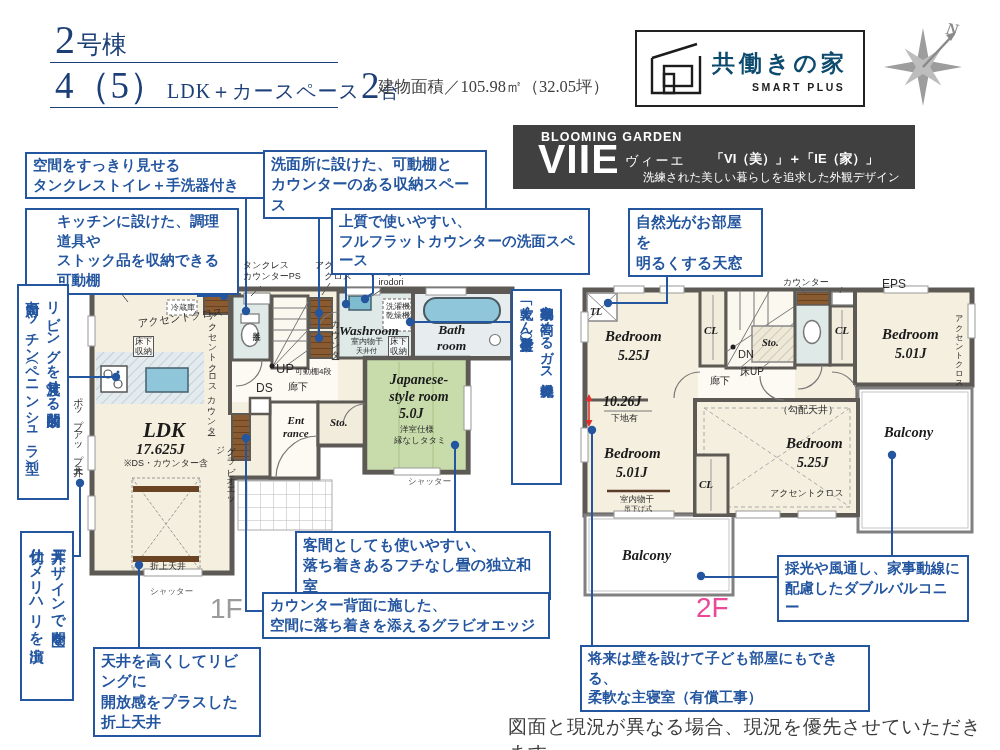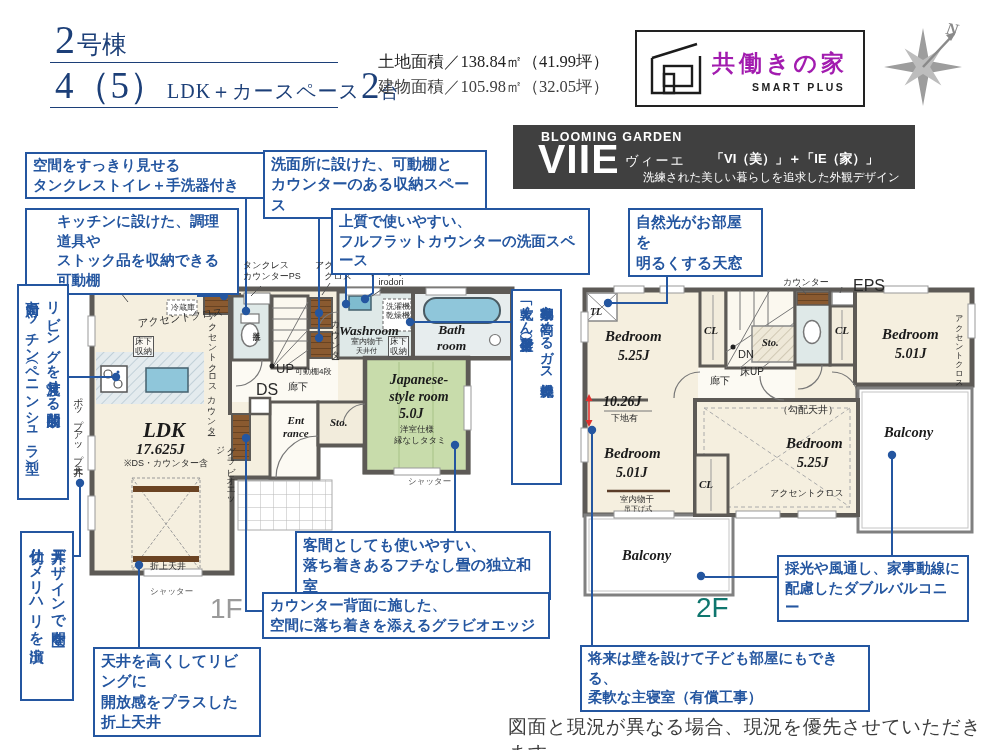--- a/index.html
+++ b/index.html
@@ -253,25 +253,24 @@
   </div>
   <div class="hr" style="left:50px;top:62px;width:288px;"></div>
   <div class="lbl" style="left:55px;top:64px;display:flex;align-items:baseline;gap:1px;">
     <span class="serif navy" style="font-size:37px;">4（5）</span>
     <span class="serif navy" style="font-size:20px;letter-spacing:1px;">LDK＋カースペース</span>
     <span class="serif navy" style="font-size:37px;">2</span>
     <span class="serif navy" style="font-size:18px;">台</span>
   </div>
   <div class="hr" style="left:50px;top:107px;width:288px;"></div>
 
-  <span class="lbl serif" style="left:378px;top:52px;font-size:16.5px;color:#222;">土地面積／138.84㎡（41.99坪）</span>
   <span class="lbl serif" style="left:378px;top:77px;font-size:16.5px;color:#404040;">建物面積／105.98㎡（32.05坪）</span>
 
   <div class="brandbox" style="left:635px;top:30px;width:226px;height:73px;"></div>
-  <span class="lbl" style="left:712px;top:50px;font-size:23px;font-weight:bold;letter-spacing:4px;color:#a21caf;">共働きの家</span>
+  <span class="lbl" style="left:712px;top:50px;font-size:23px;font-weight:bold;letter-spacing:4px;color:#0c4a6e;">共働きの家</span>
   <span class="lbl" style="left:752px;top:81px;font-size:10.5px;font-weight:bold;letter-spacing:2.5px;color:#222;">SMART PLUS</span>
   <span class="lbl serif" style="left:946px;top:20px;font-size:17px;font-style:italic;font-weight:bold;color:#8a8a8a;transform:rotate(10deg);">N</span>
 
   <div class="banner" style="left:513px;top:125px;width:402px;height:64px;">
     <span style="left:28px;top:5px;font-size:12.5px;font-weight:bold;letter-spacing:1px;">BLOOMING GARDEN</span>
     <span style="left:25px;top:12px;font-size:41px;font-weight:800;letter-spacing:1px;line-height:1.1;">VIIE</span>
     <span style="left:112px;top:27px;font-size:13px;letter-spacing:2px;">ヴィーエ</span>
     <span style="left:198px;top:25px;font-size:13px;font-weight:bold;">「VI（美）」＋「IE（家）」</span>
     <span style="left:130px;top:45px;font-size:11.5px;">洗練された美しい暮らしを追求した外観デザイン</span>
   </div>
@@ -317,21 +316,21 @@
   <span class="lbl rm" style="left:143px;top:418px;font-size:21px;">LDK</span>
   <span class="lbl rm" style="left:136px;top:441px;font-size:15px;">17.625J</span>
   <span class="lbl" style="left:124px;top:458px;font-size:9px;">※DS・カウンター含</span>
   <span class="lbl" style="left:150px;top:561px;font-size:9px;">折上天井</span>
   <span class="lbl" style="left:150px;top:586px;font-size:8.5px;color:#555;">シャッター</span>
   <span class="lbl vert" style="left:206px;top:390px;font-size:9px;height:50px;">カウンター</span>
   <span class="lbl vert" style="left:215px;top:440px;font-size:9px;height:62px;">グラビオエッジ</span>
   <span class="lbl" style="left:276px;top:361px;font-size:13px;">UP</span>
   <span class="lbl" style="left:295px;top:367px;font-size:8px;">可動棚4段</span>
   <span class="lbl" style="left:288px;top:381px;font-size:10px;">廊下</span>
-  <span class="lbl" style="left:256px;top:381px;font-size:16px;">DS</span>
+  <span class="lbl" style="left:256px;top:381px;font-size:12px;">DS</span>
   <span class="lbl vert" style="left:330px;top:314px;font-size:9px;height:48px;">カウンター</span>
   <span class="lbl" style="left:315px;top:260px;font-size:9px;text-align:center;">アクセント
 クロス</span>
   <span class="lbl" style="left:368px;top:256px;font-size:9px;text-align:center;">オープン
 サニタリー
 irodori</span>
   <span class="lbl" style="left:386px;top:302px;font-size:8px;text-align:left;">洗濯機
 乾燥機</span>
   <span class="lbl rm" style="left:339px;top:323px;font-size:13.5px;">Washroom</span>
   <span class="lbl" style="left:351px;top:337px;font-size:8px;">室内物干</span>
@@ -355,33 +354,33 @@
   <span class="lbl rm" style="left:605px;top:328px;font-size:15px;">Bedroom</span>
   <span class="lbl rm" style="left:618px;top:348px;font-size:14px;">5.25J</span>
   <span class="lbl rm" style="left:603px;top:394px;font-size:14px;">10.26J</span>
   <span class="lbl" style="left:611px;top:413px;font-size:9px;">下地有</span>
   <span class="lbl rm" style="left:704px;top:324px;font-size:11px;">CL</span>
   <span class="lbl" style="left:738px;top:348px;font-size:11px;">DN</span>
   <span class="lbl rm" style="left:762px;top:337px;font-size:10.5px;">Sto.</span>
   <span class="lbl" style="left:740px;top:366px;font-size:10px;">床UP</span>
   <span class="lbl" style="left:710px;top:375px;font-size:10px;">廊下</span>
   <span class="lbl" style="left:783px;top:277px;font-size:9px;">カウンター</span>
-  <span class="lbl" style="left:839px;top:277px;font-size:16px;padding-left:14px;">EPS</span>
+  <span class="lbl" style="left:868px;top:277px;font-size:12px;padding-left:14px;">EPS</span>
   <span class="lbl rm" style="left:835px;top:324px;font-size:11px;">CL</span>
   <span class="lbl rm" style="left:882px;top:326px;font-size:15px;">Bedroom</span>
   <span class="lbl rm" style="left:895px;top:346px;font-size:14px;">5.01J</span>
   <span class="lbl vert" style="left:954px;top:310px;font-size:8px;height:74px;">アクセントクロス</span>
   <span class="lbl" style="left:778px;top:404px;font-size:10px;">（勾配天井）</span>
   <span class="lbl rm" style="left:786px;top:435px;font-size:15px;">Bedroom</span>
   <span class="lbl rm" style="left:797px;top:455px;font-size:14px;">5.25J</span>
   <span class="lbl" style="left:770px;top:488px;font-size:9px;">アクセントクロス</span>
   <span class="lbl rm" style="left:699px;top:478px;font-size:11px;">CL</span>
   <span class="lbl rm" style="left:604px;top:445px;font-size:15px;">Bedroom</span>
   <span class="lbl rm" style="left:616px;top:465px;font-size:14px;">5.01J</span>
   <span class="lbl" style="left:620px;top:494px;font-size:8.5px;">室内物干</span>
   <span class="lbl" style="left:624px;top:505px;font-size:7px;">吊下げ式</span>
   <span class="lbl rm" style="left:884px;top:424px;font-size:14.5px;">Balcony</span>
   <span class="lbl rm" style="left:622px;top:547px;font-size:14.5px;">Balcony</span>
-  <span class="lbl" style="left:696px;top:591px;font-size:28px;color:#0f766e;">2F</span>
+  <span class="lbl" style="left:696px;top:591px;font-size:28px;color:#ec4899;">2F</span>
 
   <div class="footer" style="left:508px;top:714px;font-size:19px;letter-spacing:.5px;">図面と現況が異なる場合、現況を優先させていただきます。</div>
 
 </div>
 
 </body></html>

